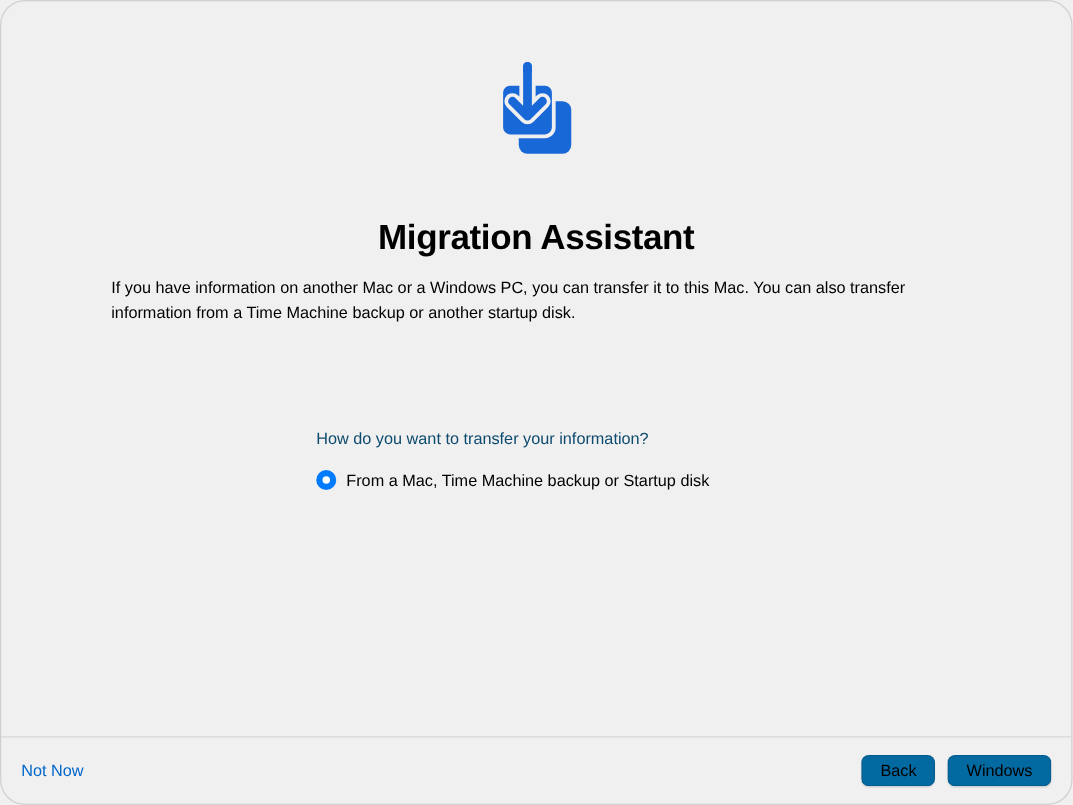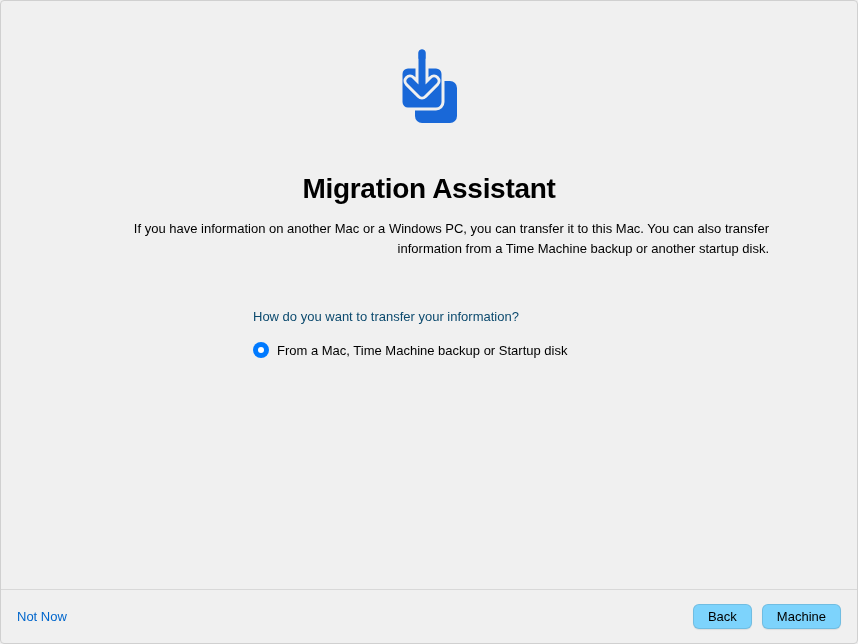--- a/index.html
+++ b/index.html
@@ -14,21 +14,21 @@
       width: 858px;
       height: 644px;
       position: relative;
       overflow: hidden;
     }
     
     .window {
       width: 100%;
       height: 100%;
       background: #f0f0f0;
-      border-radius: 4px;
+      border-radius: 20px;
       border: 1px solid #d0d0d0;
       display: flex;
       flex-direction: column;
       position: relative;
     }
     
     .content {
       flex: 1;
       display: flex;
       flex-direction: column;
@@ -44,24 +44,24 @@
       font-size: 28px;
       font-weight: 700;
       color: #000;
       margin-bottom: 14px;
       letter-spacing: -0.3px;
     }
     
     .description {
       font-size: 13px;
       color: #000;
-      text-align: right;
+      text-align: left;
       line-height: 1.5;
       max-width: 680px;
-      margin-bottom: 51px;
+      margin-bottom: 84px;
     }
     
     .options-section {
       width: 100%;
       padding-left: 252px;
     }
     
     .question {
       font-size: 13px;
       color: #0c4a6e;
@@ -137,21 +137,21 @@
     .footer-buttons {
       display: flex;
       gap: 10px;
     }
     
     .btn {
       font-size: 13px;
       padding: 4px 14px;
       border-radius: 6px;
       border: 0.5px solid rgba(0,0,0,0.1);
-      background: #7dd3fc;
+      background: #0369a1;
       cursor: pointer;
       box-shadow: 0 1px 1px rgba(0,0,0,0.08);
       color: #000;
     }
   </style>
 </head>
 <body>
 
 <div class="window">
   <div class="content">
@@ -185,16 +185,16 @@
         </label>
       </div>
     </div>
 
   </div>
 
   <div class="footer">
     <button class="not-now-link">Not Now</button>
     <div class="footer-buttons">
       <button class="btn">Back</button>
-      <button class="btn">Machine</button>
+      <button class="btn">Windows</button>
     </div>
   </div>
 </div>
 
 </body></html>

